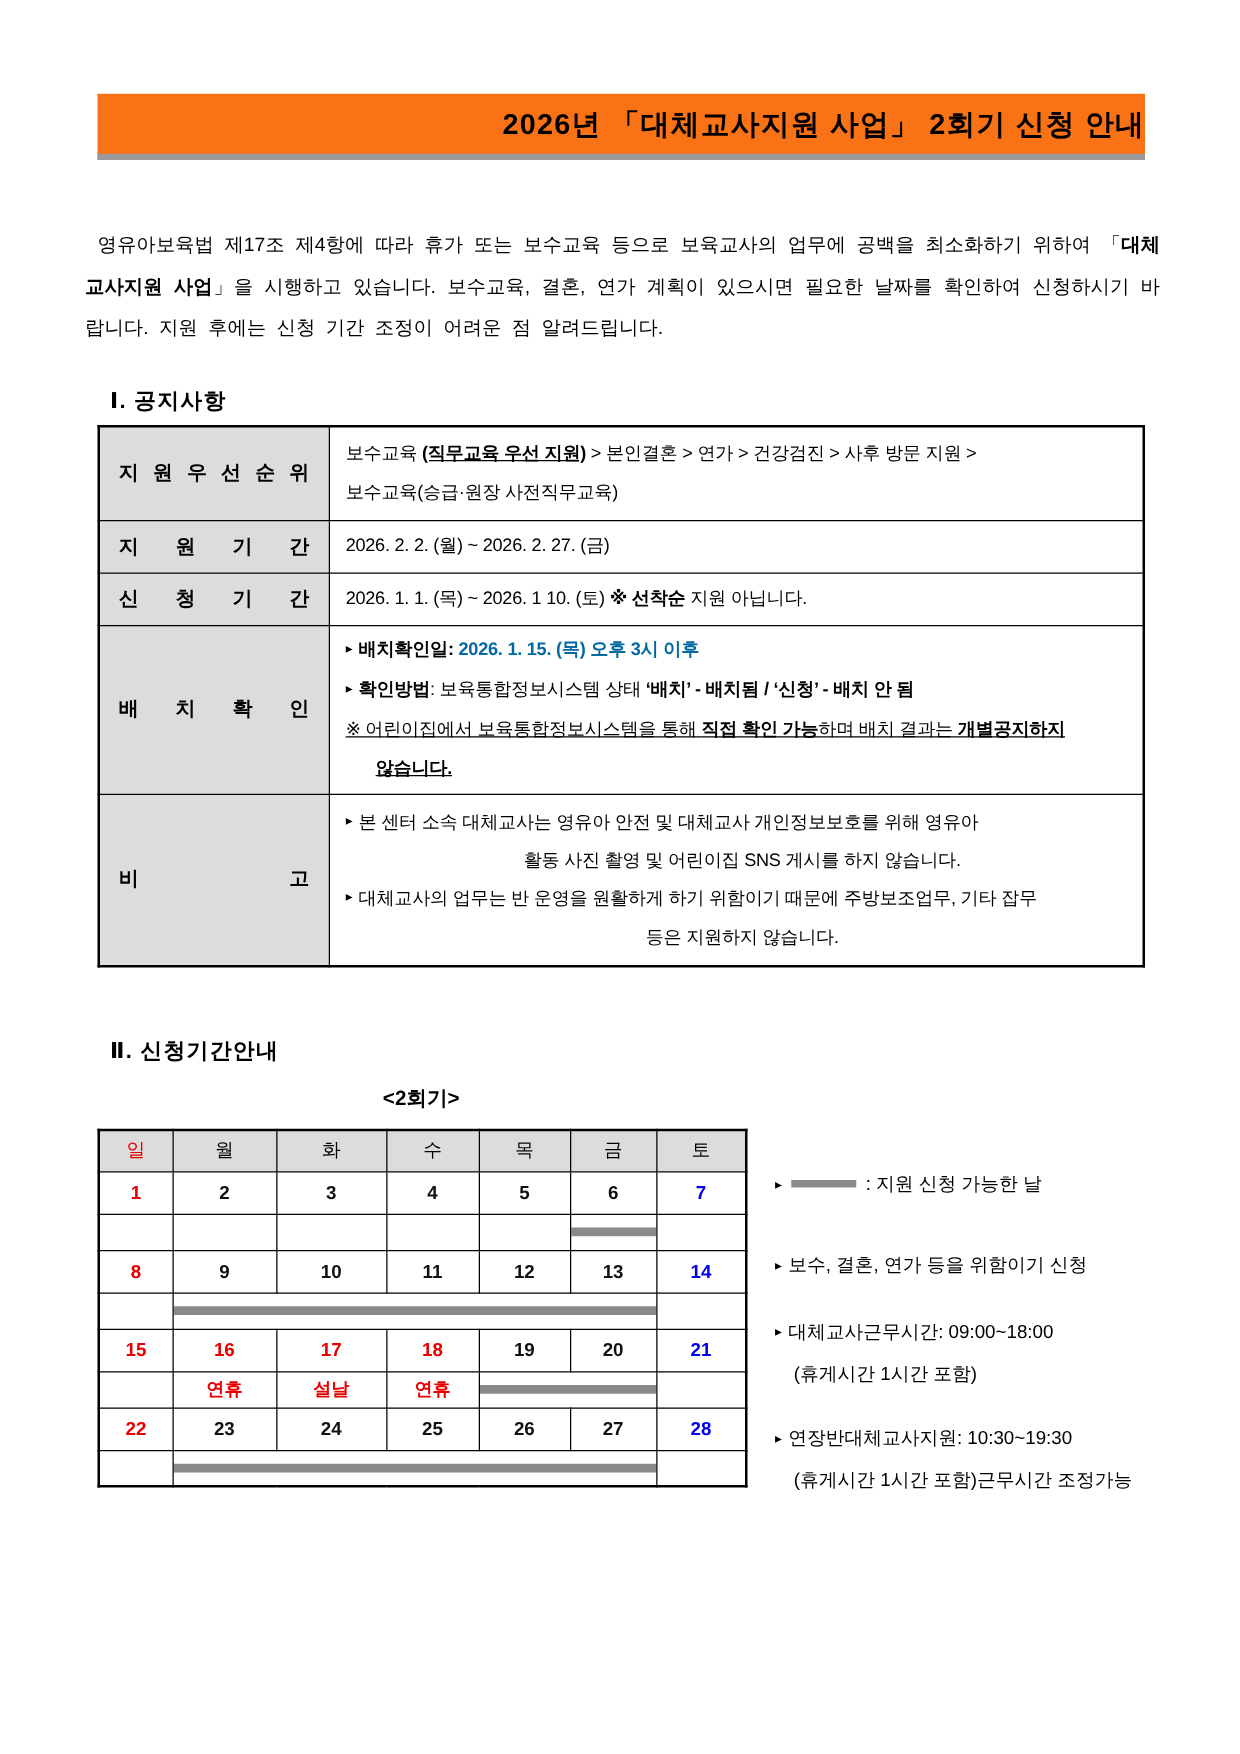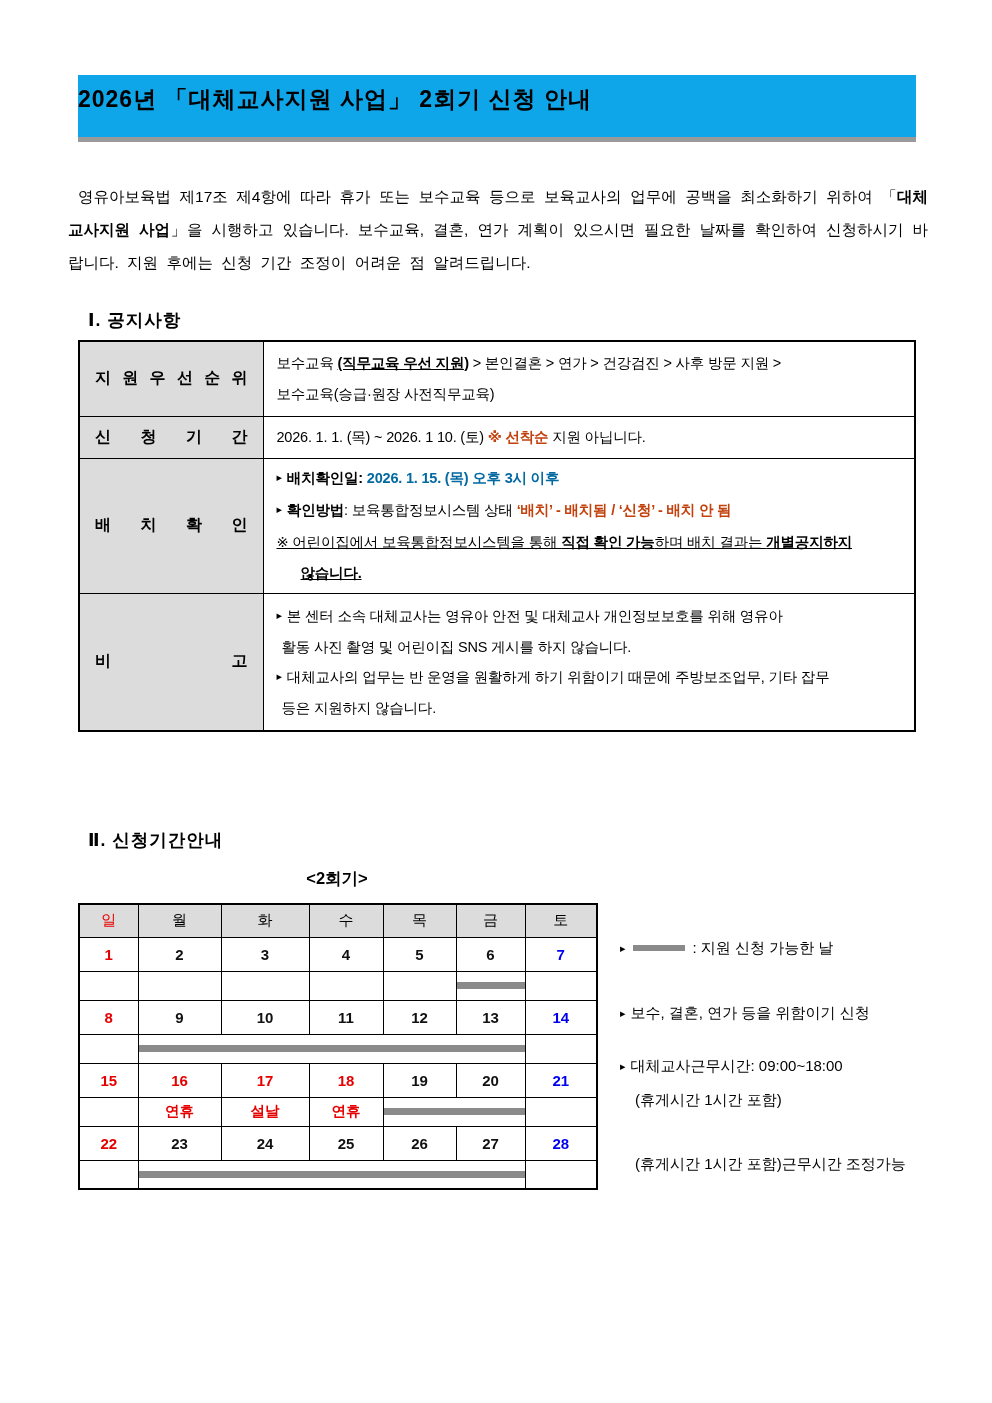--- a/index.html
+++ b/index.html
@@ -6,23 +6,23 @@
   html,body { background:#ffffff; }
   body {
     width:992px; height:1403px; position:relative;
     font-family:"Liberation Sans","DejaVu Sans",sans-serif;
     color:#000;
   }
   .abs { position:absolute; }
 
   
   .title-box {
-    left:78px; top:75px; width:838px; height:67px;
-    background:#0ea5e9; border-bottom:5px solid #9a9a9a;
-    text-align:left; font-size:23px; font-weight:bold;
+    left:78px; top:75px; width:838px; height:53px;
+    background:#f97316; border-bottom:5px solid #9a9a9a;
+    text-align:right; font-size:23px; font-weight:bold;
     line-height:49px; letter-spacing:1px;
   }
 
   
   .intro {
     left:68px; top:180px; width:860px;
     font-size:15.5px; line-height:33px; text-align:justify;
     word-spacing:4px; text-indent:10px;
   }
 
@@ -39,26 +39,26 @@
   }
   table.notice td { border:1.5px solid #000; }
   td.lbl {
     background:#dcdcdc; font-weight:bold; font-size:16px;
     padding:10px 15px; vertical-align:middle;
   }
   .lbl-in { display:block; width:100%; text-align:justify; text-align-last:justify; }
   td.cnt { padding:4px 8px 4px 13px; font-size:14.5px; vertical-align:middle; letter-spacing:-0.2px; }
   .ln  { line-height:31px; white-space:nowrap; }
   .ln34{ line-height:30px; white-space:nowrap; }
-  .ind  { margin-left:5px; }
+  .ind  { margin-left:5px;text-align:center; }
   .ind2 { margin-left:24px; }
   .b  { font-weight:bold; }
   .u  { text-decoration:underline;text-align:center; }
   .bu { font-weight:bold; text-decoration:underline; }
-  .rd { color:#c2410c; }
+  .rd { color:#000000; }
   .bl { color:#0369a1; }
   .mk { font-size:11px; margin-right:5px; position:relative; top:-2px; }
 
   
   .cal-caption {
     left:78px; top:868px; width:518px;
     text-align:center; font-size:16.5px; font-weight:bold;
   }
 
   
@@ -104,20 +104,28 @@
       <col>
     </colgroup>
   <tbody>
   <tr style="height:75px">
     <td class="lbl">
           <span class="lbl-in">지 원 우 선 순 위</span>
         </td>
     <td class="cnt">
       <div class="ln"><span>보수교육 </span><span class="bu">(직무교육 우선 지원)</span><span> &gt; 본인결혼 &gt; 연가 &gt; 건강검진 &gt; 사후 방문 지원 &gt;</span></div>
       <div class="ln"><span>보수교육(승급·원장 사전직무교육)</span></div>
+    </td>
+  </tr>
+  <tr style="height:41px">
+    <td class="lbl">
+          <span class="lbl-in">지 원 기 간</span>
+        </td>
+    <td class="cnt">
+      <div class="ln"><span>2026. 2. 2. (월) ~ 2026. 2. 27. (금)</span></div>
     </td>
   </tr>
   <tr style="height:41px">
     <td class="lbl">
           <span class="lbl-in">신 청 기 간</span>
         </td>
     <td class="cnt">
       <div class="ln"><span>2026. 1. 1. (목) ~ 2026. 1 10. (토) </span><span class="b rd">※ 선착순</span><span> 지원 아닙니다.</span></div>
     </td>
   </tr>
@@ -248,14 +256,15 @@
   <span class="mk">▸</span><span class="bar-glyph"></span><span>: 지원 신청 가능한 날</span>
 </div>
 <div class="leg leg2">
   <span class="mk">▸</span><span>보수, 결혼, 연가 등을 위함이기 신청</span>
 </div>
 <div class="leg leg3">
   <div><span class="mk">▸</span><span>대체교사근무시간: 09:00~18:00</span></div>
   <div class="l2">(휴게시간 1시간 포함)</div>
 </div>
 <div class="leg leg4">
+  <div><span class="mk">▸</span><span>연장반대체교사지원: 10:30~19:30</span></div>
   <div class="l2">(휴게시간 1시간 포함)근무시간 조정가능</div>
 </div>
 
 </body></html>

